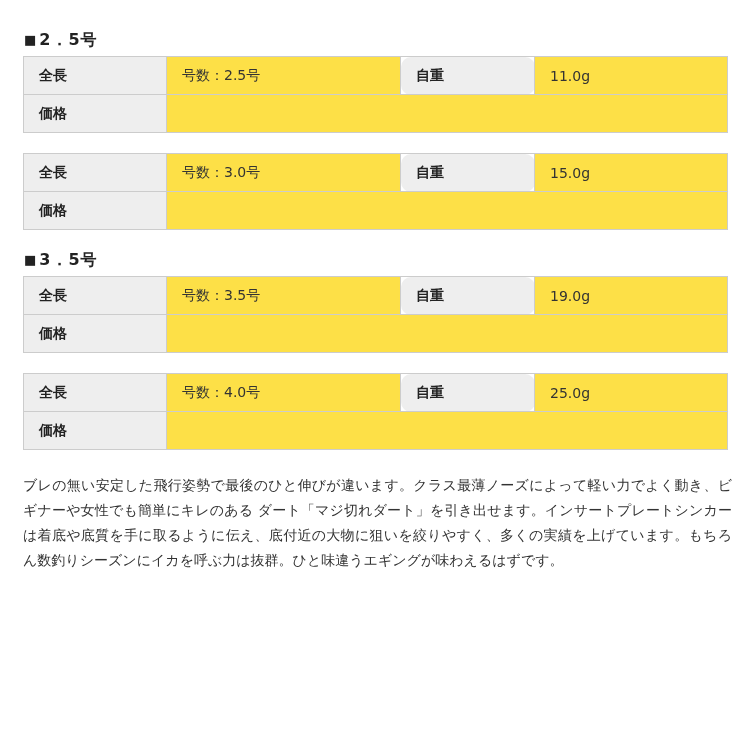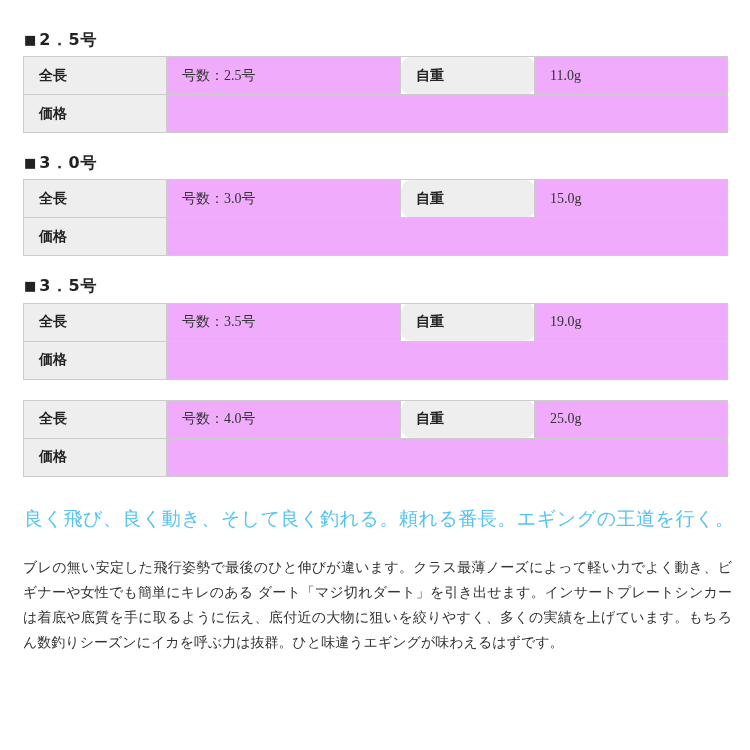--- a/index.html
+++ b/index.html
@@ -38,29 +38,28 @@
     table-layout: fixed;
   }
   .spec-table th, .spec-table td {
     border: 1px solid #cccccc;
     height: 37px;
     padding: 0 6px 0 15px;
     font-size: 14px;
     text-align: left;
     vertical-align: middle;
     overflow: hidden;
-    font-family: Liberation Serif, serif;
   }
   .spec-table th {
     background: #eeeeee;
     font-weight: bold;
     color: #222222;
   }
   .spec-table td {
-    background: #f0abfc;
+    background: #fde047;
     color: #333333;
   }
   .col-h1 { width: 121px; }
   .col-v1 { width: 212px; }
   .col-h2 { width: 112px; border-radius: 10px; }
   .col-v2 { width: auto; }
   .catchphrase {
     color: #54c3f1;
     font-size: 19px;
     font-weight: normal;
@@ -95,21 +94,20 @@
       </tr>
       <tr>
         <th>価格</th>
         <td colspan="3"></td>
       </tr>
     </tbody>
       </table>
   </div>
 
   <div class="size-section">
-    <h3 class="size-heading"><span class="bullet">■</span><span>3．0号</span></h3>
     <table class="spec-table">
       <tbody>
           <tr>
         <th class="col-h1">全長</th>
         <td class="col-v1">号数：3.0号</td>
         <th class="col-h2">自重</th>
         <td class="col-v2">15.0g</td>
       </tr>
       <tr>
         <th>価格</th>
@@ -147,17 +145,16 @@
         <td class="col-v2">25.0g</td>
       </tr>
       <tr>
         <th>価格</th>
         <td colspan="3"></td>
       </tr>
     </tbody>
       </table>
   </div>
 
-  <p class="catchphrase">良く飛び、良く動き、そして良く釣れる。頼れる番長。エギングの王道を行く。</p>
 
   <p class="description">ブレの無い安定した飛行姿勢で最後のひと伸びが違います。クラス最薄ノーズによって軽い力でよく動き、ビギナーや女性でも簡単にキレのある ダート「マジ切れダート」を引き出せます。インサートプレートシンカーは着底や底質を手に取るように伝え、底付近の大物に狙いを絞りやすく、多くの実績を上げています。もちろん数釣りシーズンにイカを呼ぶ力は抜群。ひと味違うエギングが味わえるはずです。</p>
 
 </div>
 
 </body></html>

